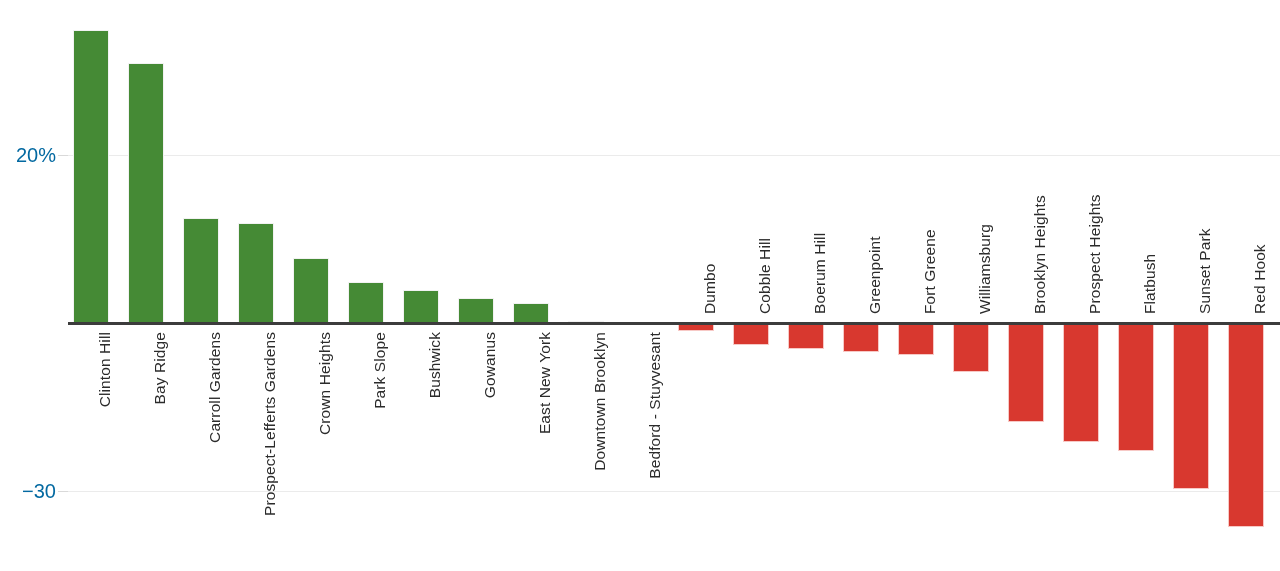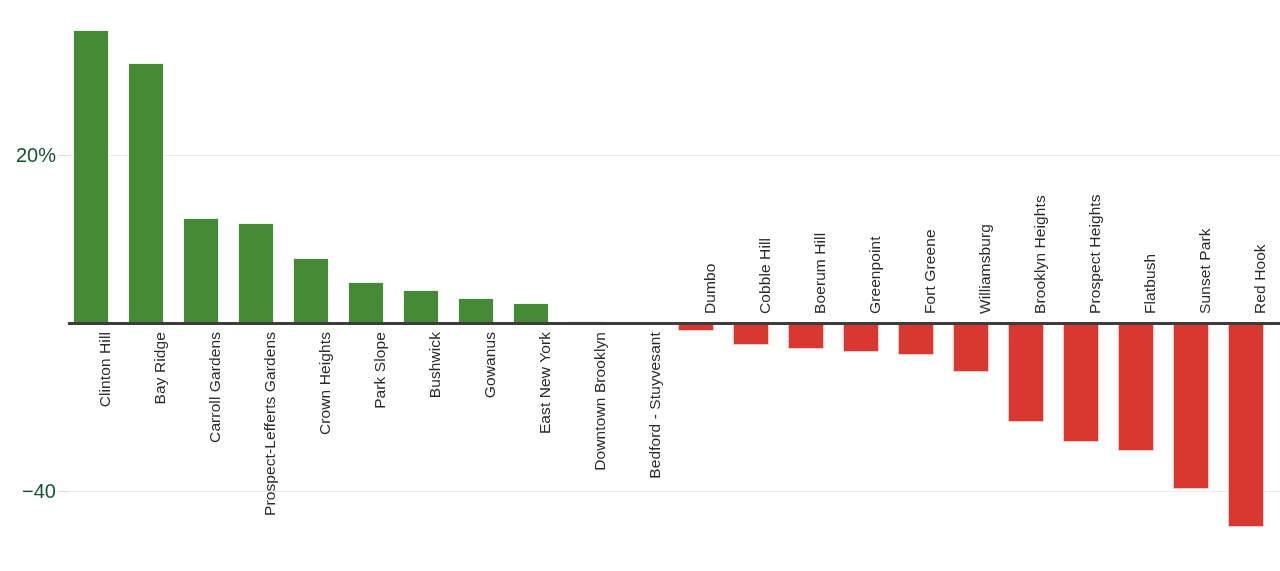--- a/index.html
+++ b/index.html
@@ -38,21 +38,21 @@
     right: 0px;
     height: 3px;
     background: #3c3c3c;
   }
   .ytick-label {
     position: absolute;
     left: 0px;
     width: 56px;
     text-align: right;
     font-size: 20px;
-    color: #14532d;
+    color: #0369a1;
     line-height: 20px;
     white-space: nowrap;
   }
   .ytick-mark {
     position: absolute;
     width: 10px;
     height: 1px;
     background: #d9d9d9;
   }
   .bar {
@@ -84,21 +84,21 @@
 <div id="chart-root">
   <div class="plot-area">
     <div id="grid-layer">
         <div class="gridline" style="top: 155px;"></div>
         <div class="gridline" style="top: 491px;"></div>
       </div>
     <div id="ytick-layer">
         <div class="ytick-mark" style="top: 155px; left: 58px;"></div>
         <div class="ytick-label" style="top: 145px;">20%</div>
         <div class="ytick-mark" style="top: 491px; left: 58px;"></div>
-        <div class="ytick-label" style="top: 481px;">−40</div>
+        <div class="ytick-label" style="top: 481px;">−30</div>
       </div>
     <div id="bars-layer">
         <div class="bar pos" title="Clinton Hill: 34.9" style="left: 73px; width: 36px; top: 29.84px; height: 293.16px;"></div>
         <div class="bar pos" title="Bay Ridge: 31" style="left: 128px; width: 36px; top: 62.6px; height: 260.4px;"></div>
         <div class="bar pos" title="Carroll Gardens: 12.5" style="left: 183px; width: 36px; top: 218px; height: 105px;"></div>
         <div class="bar pos" title="Prospect-Lefferts Gardens: 11.9" style="left: 238px; width: 36px; top: 223.04px; height: 99.96px;"></div>
         <div class="bar pos" title="Crown Heights: 7.7" style="left: 293px; width: 36px; top: 258.32px; height: 64.68px;"></div>
         <div class="bar pos" title="Park Slope: 4.9" style="left: 348px; width: 36px; top: 281.84px; height: 41.16px;"></div>
         <div class="bar pos" title="Bushwick: 3.9" style="left: 403px; width: 36px; top: 290.24px; height: 32.76px;"></div>
         <div class="bar pos" title="Gowanus: 3" style="left: 458px; width: 36px; top: 297.8px; height: 25.2px;"></div>

